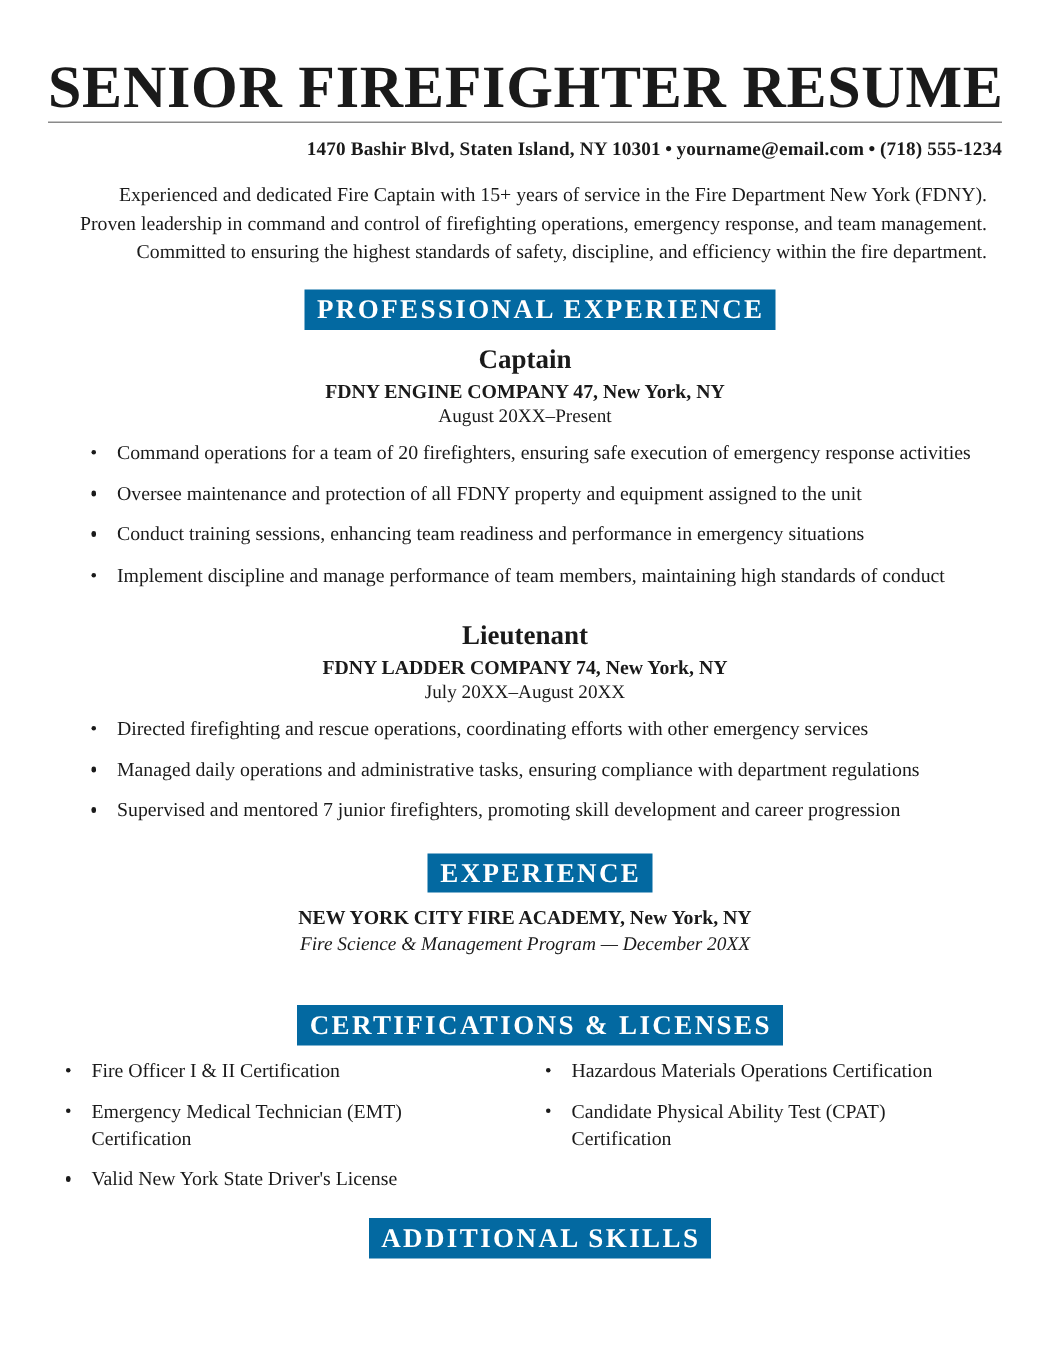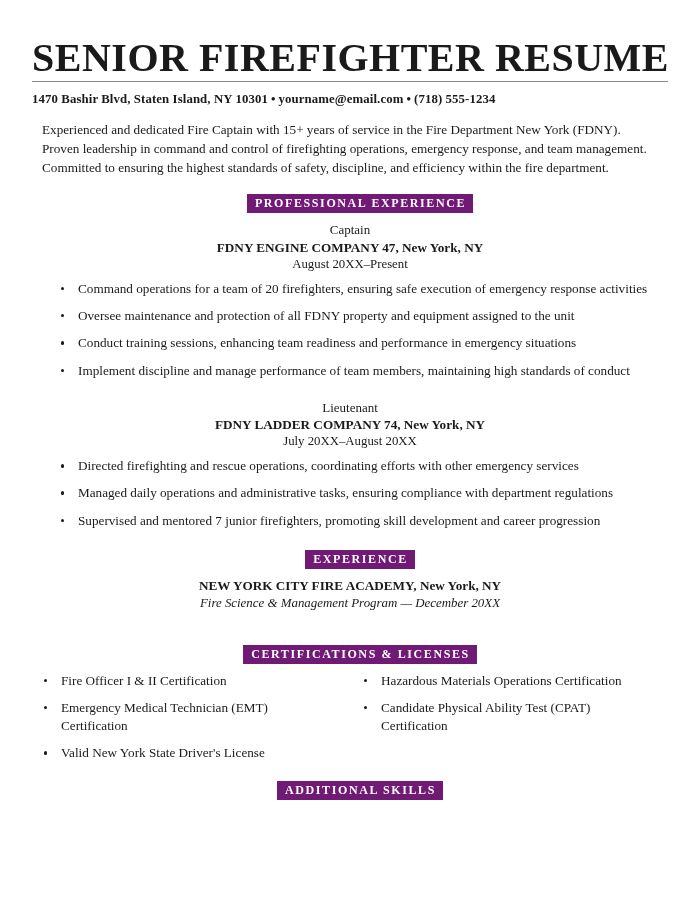--- a/index.html
+++ b/index.html
@@ -38,59 +38,59 @@
     font-weight: bold;
     margin: 4px 0 5px 0;
   }
   .header-rule {
     border: 0;
     border-top: 1.5px solid #8a8a8a;
     margin: 0 0 10px 0;
     width: 100%;
   }
   .contact-line {
-    text-align: left;
+    text-align: right;
     font-size: 12.8px;
     font-weight: bold;
     margin: 0 0 14px 0;
     letter-spacing: 0.1px;
   }
   .contact-sep { margin: 0 3px; }
 
   
   .summary {
-    text-align: left;
+    text-align: right;
     font-size: 13.2px;
     line-height: 1.42;
     margin: 0 10px 16px 10px;
   }
 
   
   .section-heading-wrap {
     text-align: center;
     margin: 0 0 8px 0;
   }
   .section-heading {
     display: inline-block;
-    background: #701a75;
+    background: #0369a1;
     color: #ffffff;
-    font-size: 12px;
+    font-size: 18px;
     font-weight: bold;
     letter-spacing: 1.6px;
     padding: 2px 7px 2px 8px;
     line-height: 1.25;
     margin-left: 20px;
   }
 
   
   .entry { margin-bottom: 2px; }
   .entry-head { text-align: center; line-height: 1.32; }
   .entry-role {
-    font-size: 13px;
-    font-weight: normal;
+    font-size: 18px;
+    font-weight: bold;
   }
   .entry-company {
     font-size: 13.2px;
     font-weight: bold;
   }
   .entry-dates {
     font-size: 12.8px;
   }
 
   ul.bullets {

